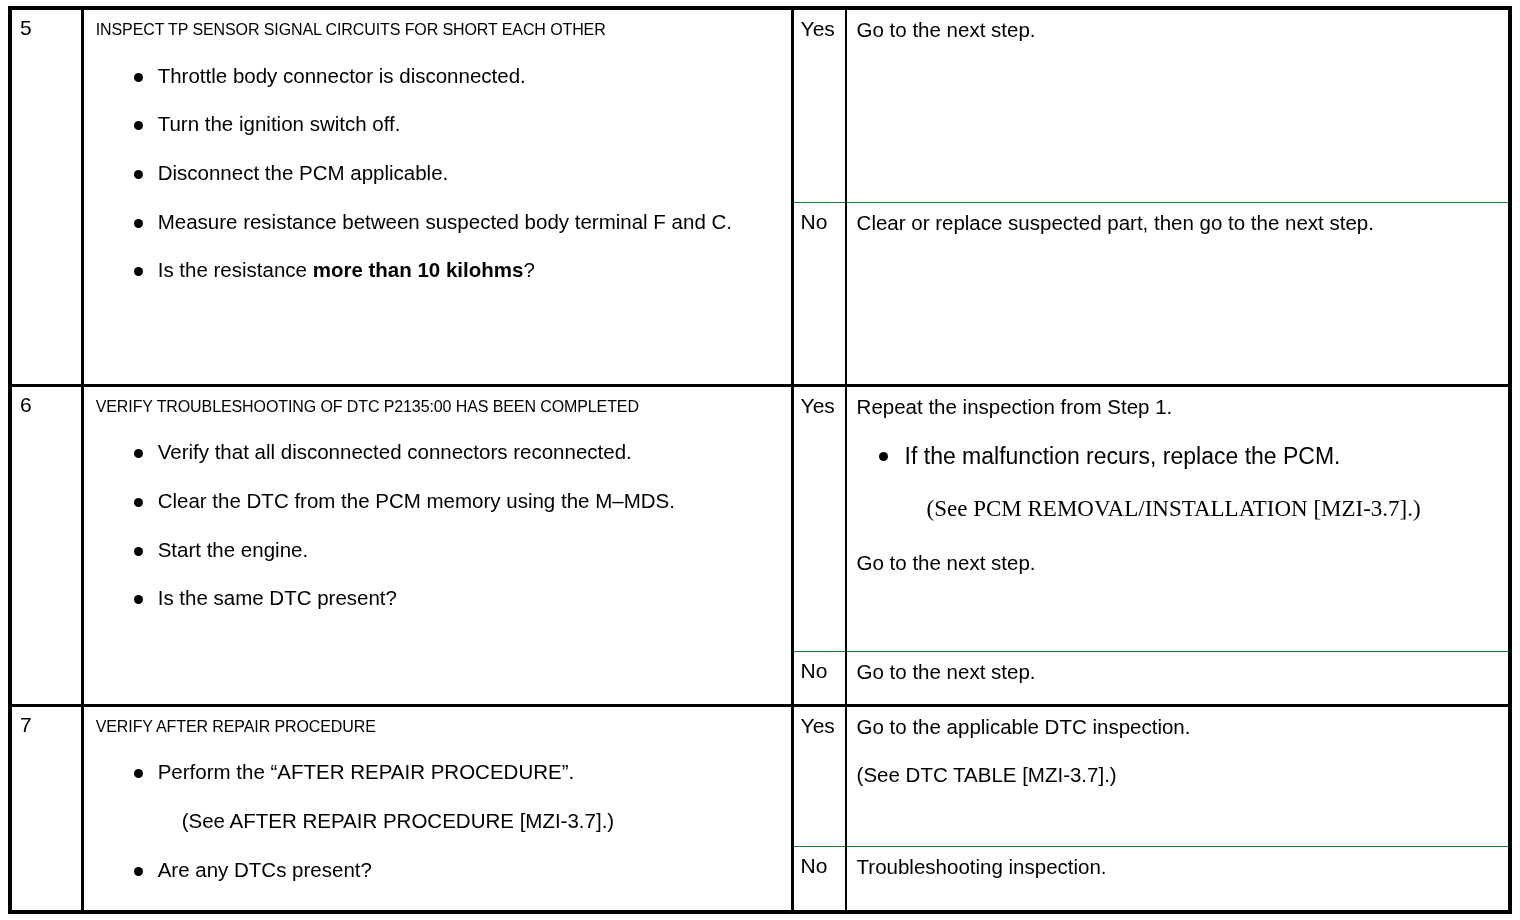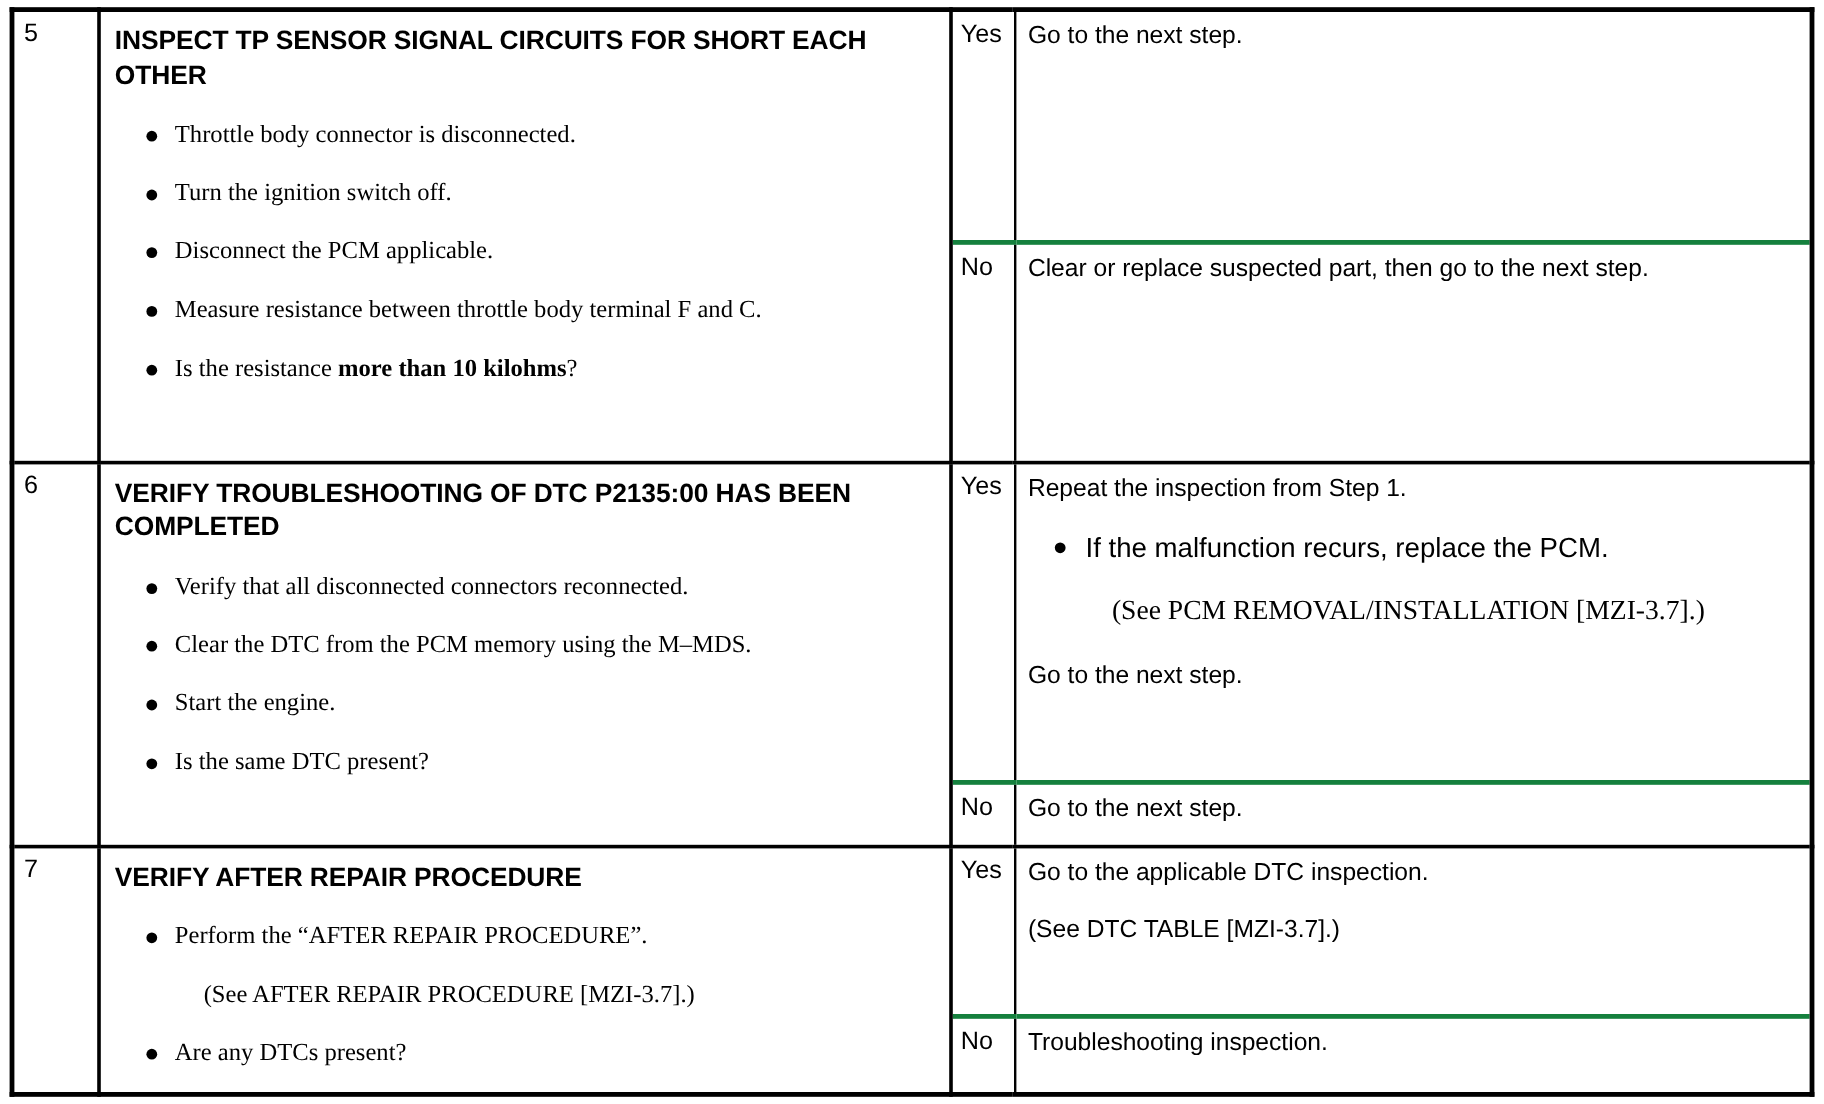--- a/index.html
+++ b/index.html
@@ -76,47 +76,46 @@
     width: 100%;
     height: 100%;
     border-collapse: collapse;
     table-layout: fixed;
   }
   table.yn td {
     vertical-align: top;
     padding: 0;
   }
   table.yn tr.yes-row > td {
-    border-bottom: 4px solid #15803d;
+    border-bottom: 1px solid #15803d;
   }
   table.yn td.yn-label {
     width: 52px;
     border-right: 2px solid #000;
     padding: 7px 0 0 7px;
     font-size: 21px;
     line-height: 1.15;
     white-space: nowrap;
   }
   table.yn td.yn-action {
     padding: 7px 0 8px 10px;
   }
 
   
   .heading {
-    font-size: 22px;
-    font-weight: bold;
+    font-size: 16px;
+    font-weight: normal;
     line-height: 1.30;
     letter-spacing: -0.1px;
     margin: 0 0 4px 0;
   }
   .bullets {
     list-style: none;
-    margin: 4px;
-    padding: 0;
-    font-family: Liberation Serif, serif;
+    margin: 16px;
+    padding: 0;
   }
   .bullets > li {
     position: relative;
     padding-left: 46px;
     margin: 0;
     font-size: 20.5px;
     line-height: 1.30;
     min-height: 26px;
   }
   .bullets > li.sp {
@@ -196,21 +195,21 @@
             <li class="b sp">
               <span>Throttle body connector is disconnected.</span>
             </li>
             <li class="b sp">
               <span>Turn the ignition switch off.</span>
             </li>
             <li class="b sp">
               <span>Disconnect the PCM applicable.</span>
             </li>
             <li class="b sp">
-              <span>Measure resistance between throttle body terminal F and C.</span>
+              <span>Measure resistance between suspected body terminal F and C.</span>
             </li>
             <li class="b sp">
               <span>Is the resistance </span><b class="em">more than 10 kilohms</b><span>?</span>
             </li>
           </ul>
         </td>
         <td class="result-cell" colspan="2">
           <table class="yn">
             <colgroup>
                 <col style="width:52px">

